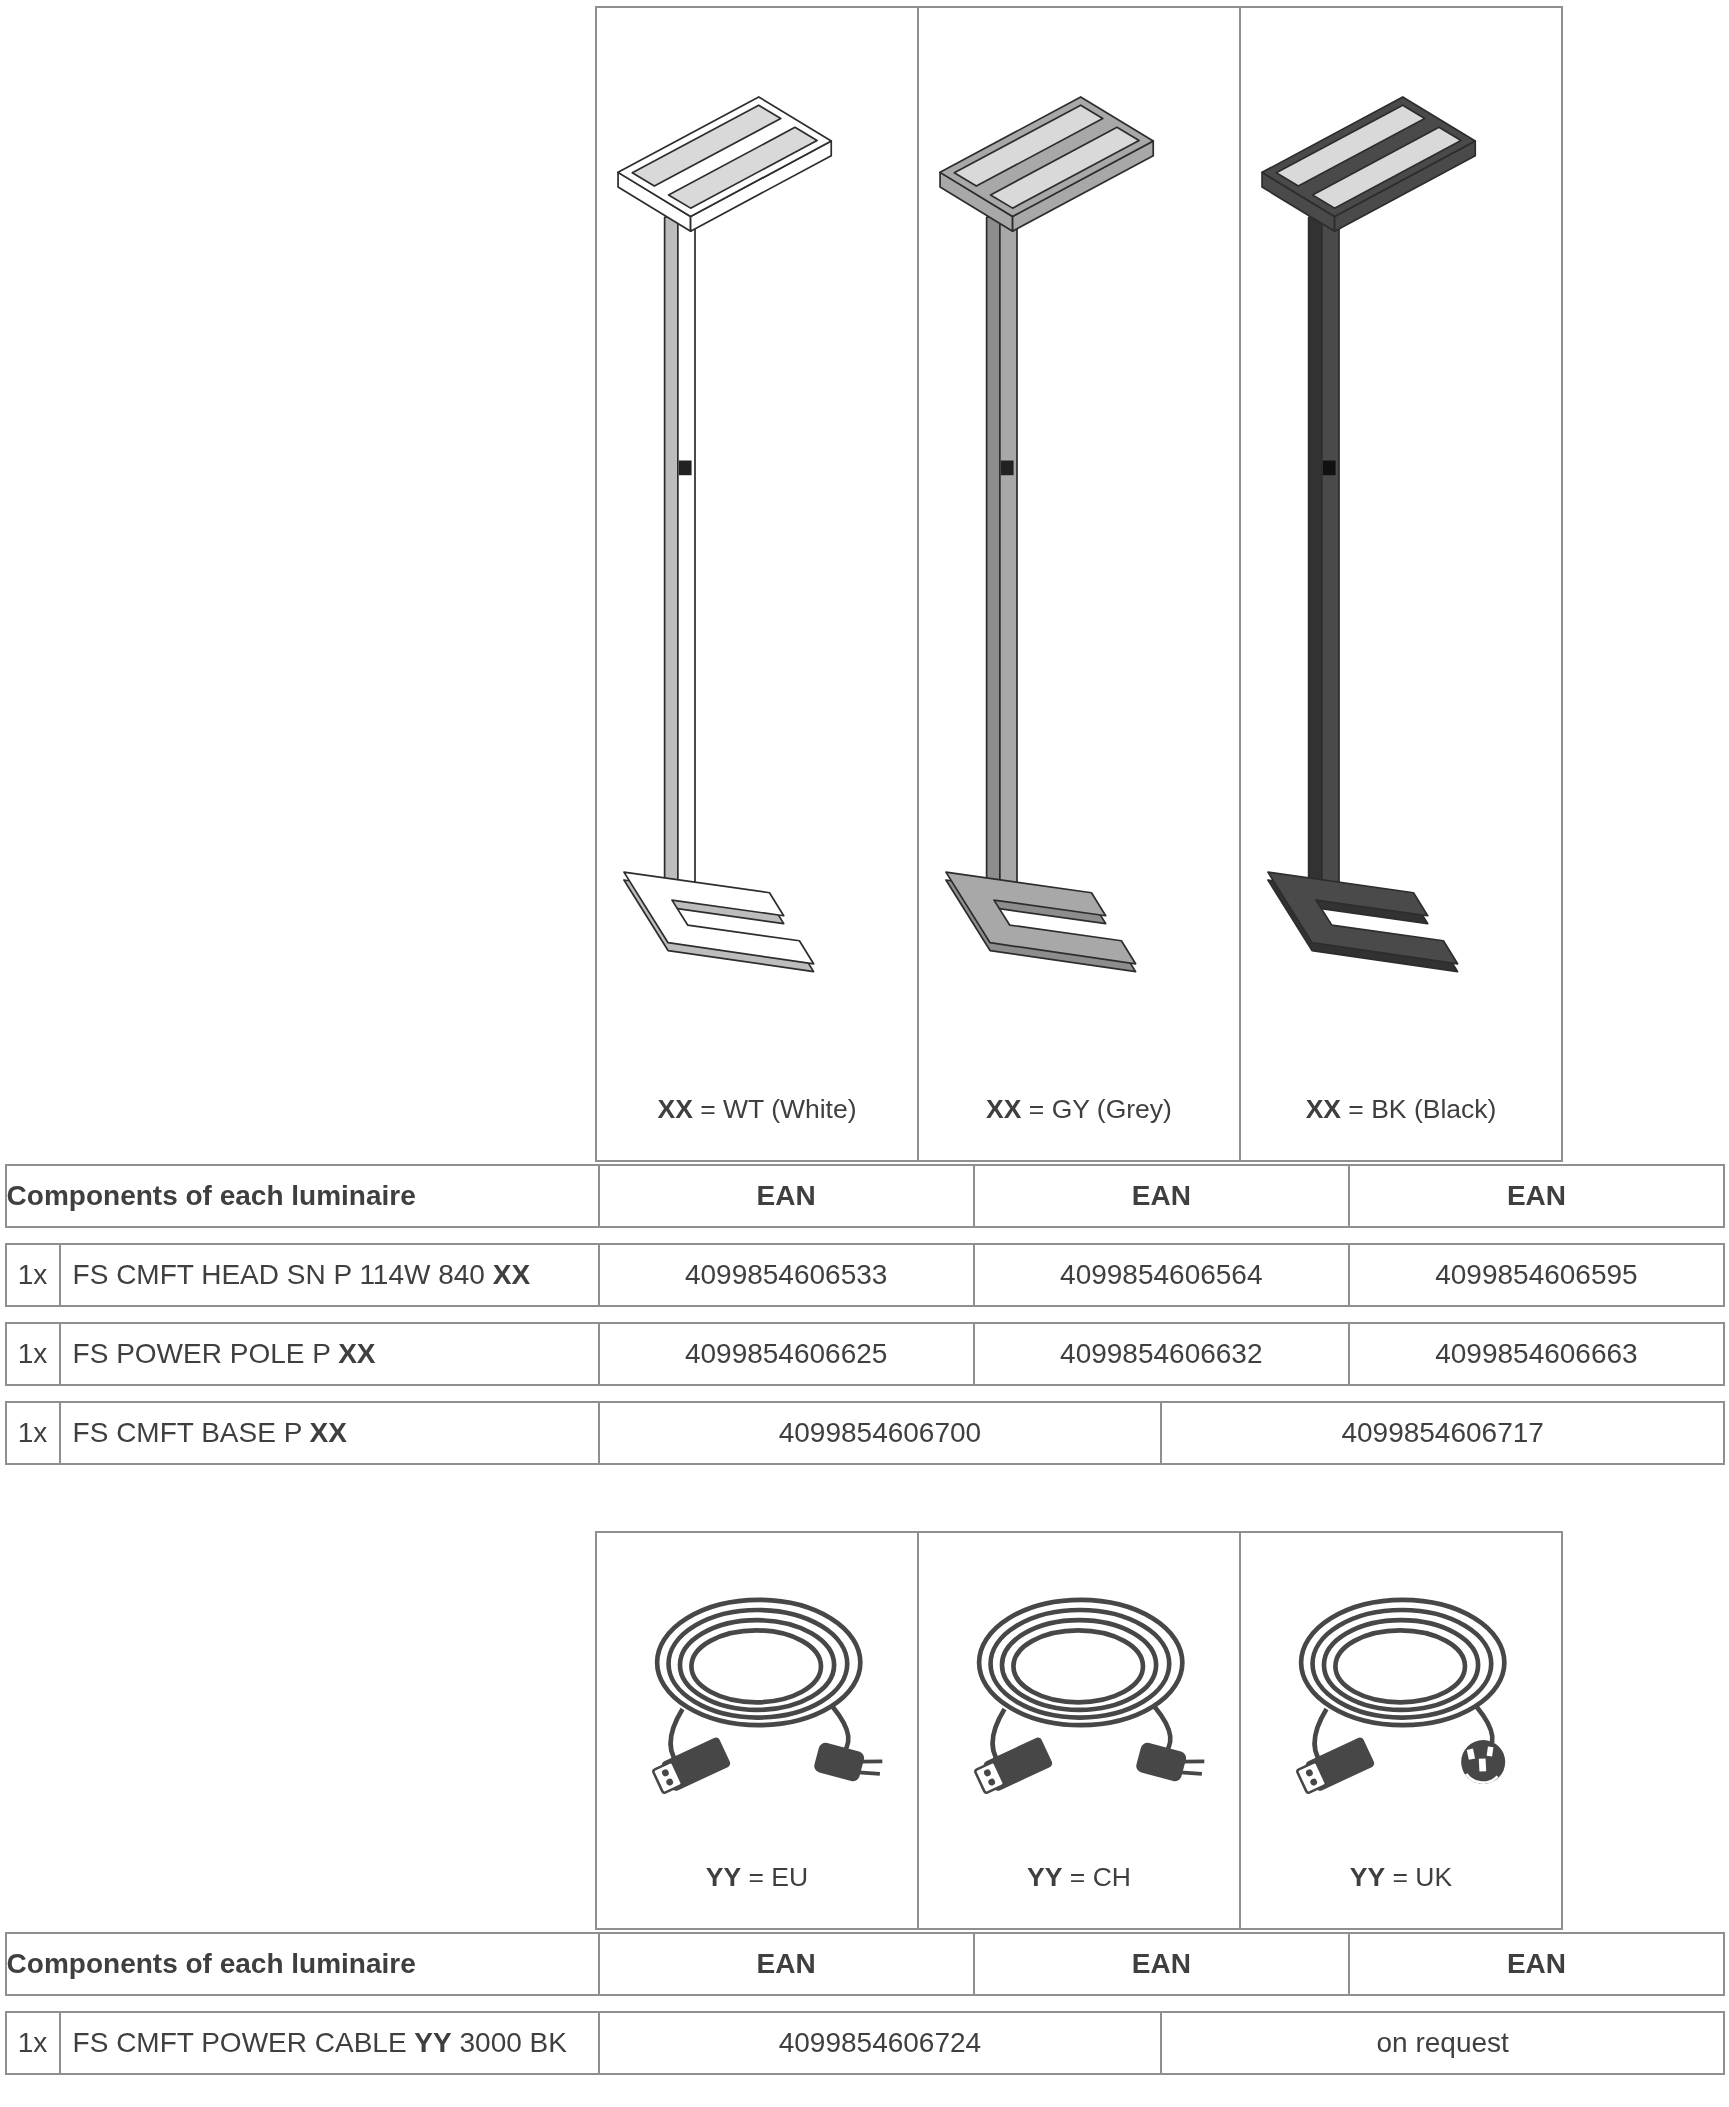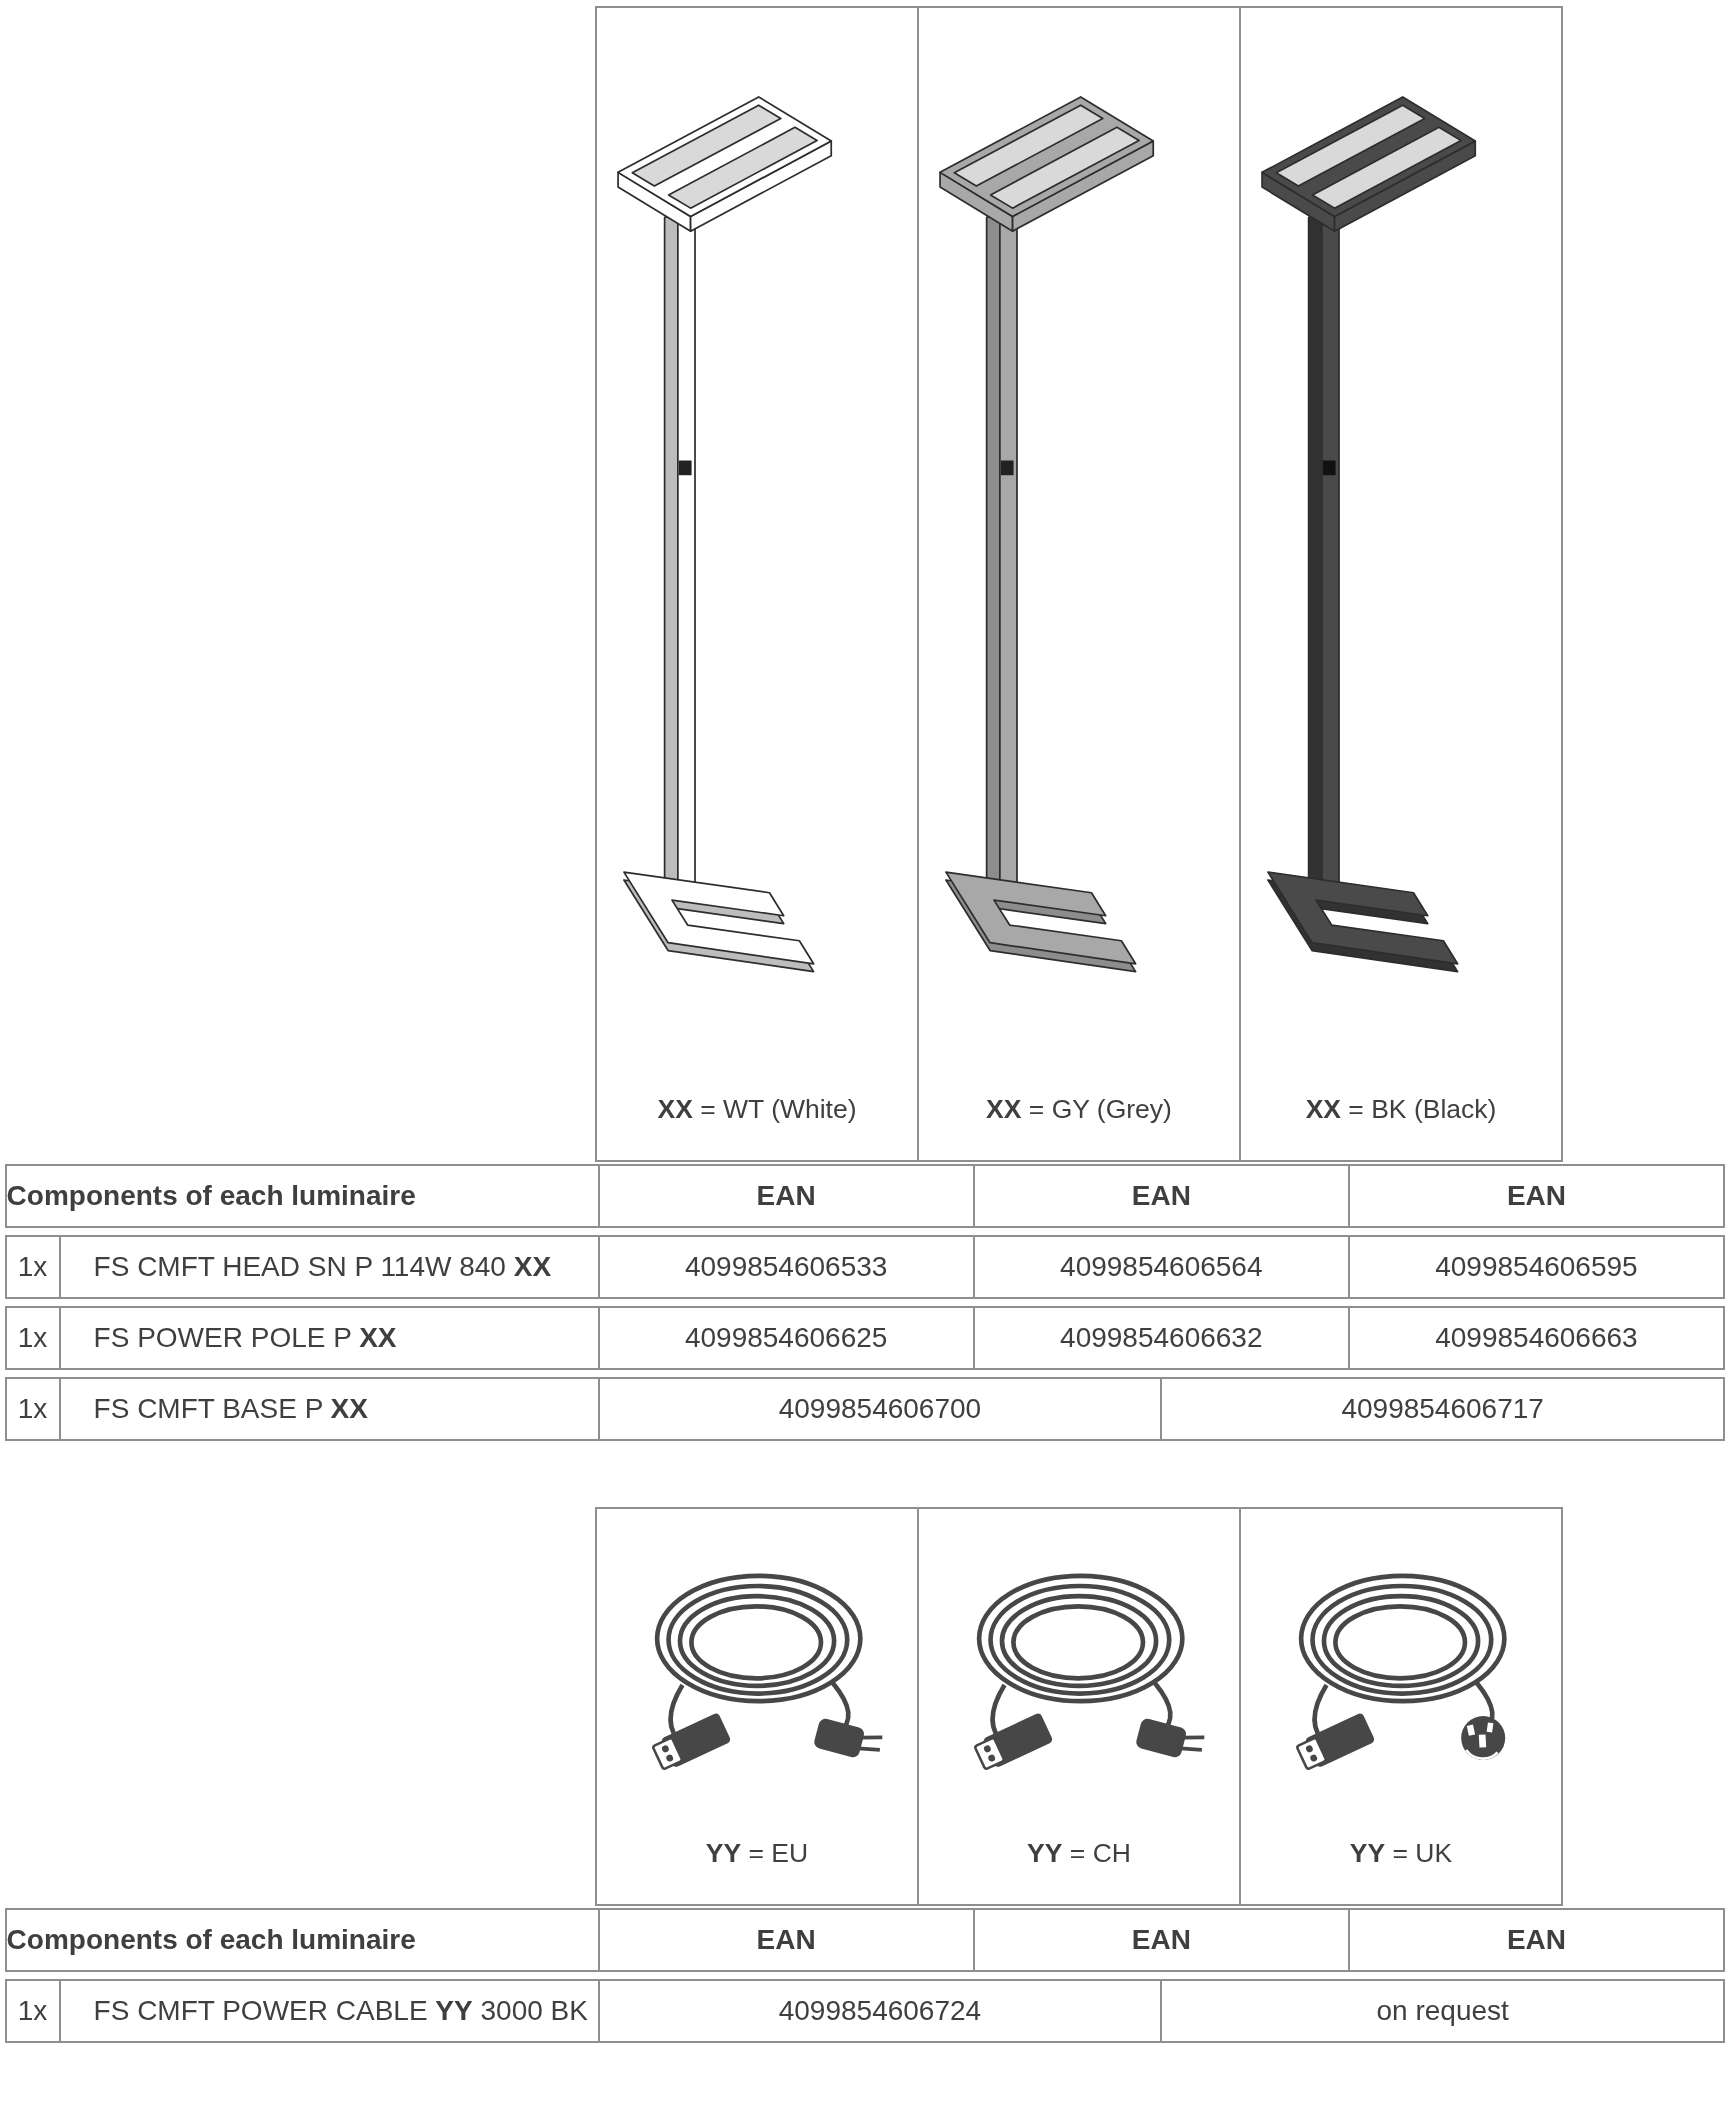--- a/index.html
+++ b/index.html
@@ -22,27 +22,27 @@
   .figart{flex:1;display:flex;align-items:flex-start;justify-content:center;width:100%;}
   .figrow1 .figart{padding-top:8px;}
   .figrow2 .figart{padding-top:30px;}
   .lamp-svg{height:1038px;}
   .cable-svg{height:271px;}
   .figlabel{height:68px;font-size:26.5px;line-height:35px;text-align:center;white-space:pre;}
 
   
   .tbl{margin:2.3px 4px 0 4.6px;}
   .trow{display:flex;border:2.3px solid #8f8f8f;box-sizing:border-box;background:#fff;}
-  .trow + .trow{margin-top:7px;}
+  .trow + .trow{margin-top:15px;}
   .tc{display:flex;align-items:center;box-sizing:border-box;min-height:60px;font-size:28px;white-space:pre;}
   .tc-head-left{flex:0 0 591px;font-weight:bold;}
   .tc-ean{flex:1 1 0;justify-content:center;border-left:2.3px solid #8f8f8f;min-width:0;}
   .thead .tc-ean{font-weight:bold;}
   .tc-qty{flex:0 0 52px;justify-content:center;}
-  .tc-desc{flex:0 0 539px;padding-left:33px;border-left:2.3px solid #8f8f8f;}
+  .tc-desc{flex:0 0 539px;padding-left:12px;border-left:2.3px solid #8f8f8f;}
 </style>
 </head>
 <body>
 
 <section>
 
   <div class="figrow figrow1">
 
     <div class="figcell">
       <div class="figart">

